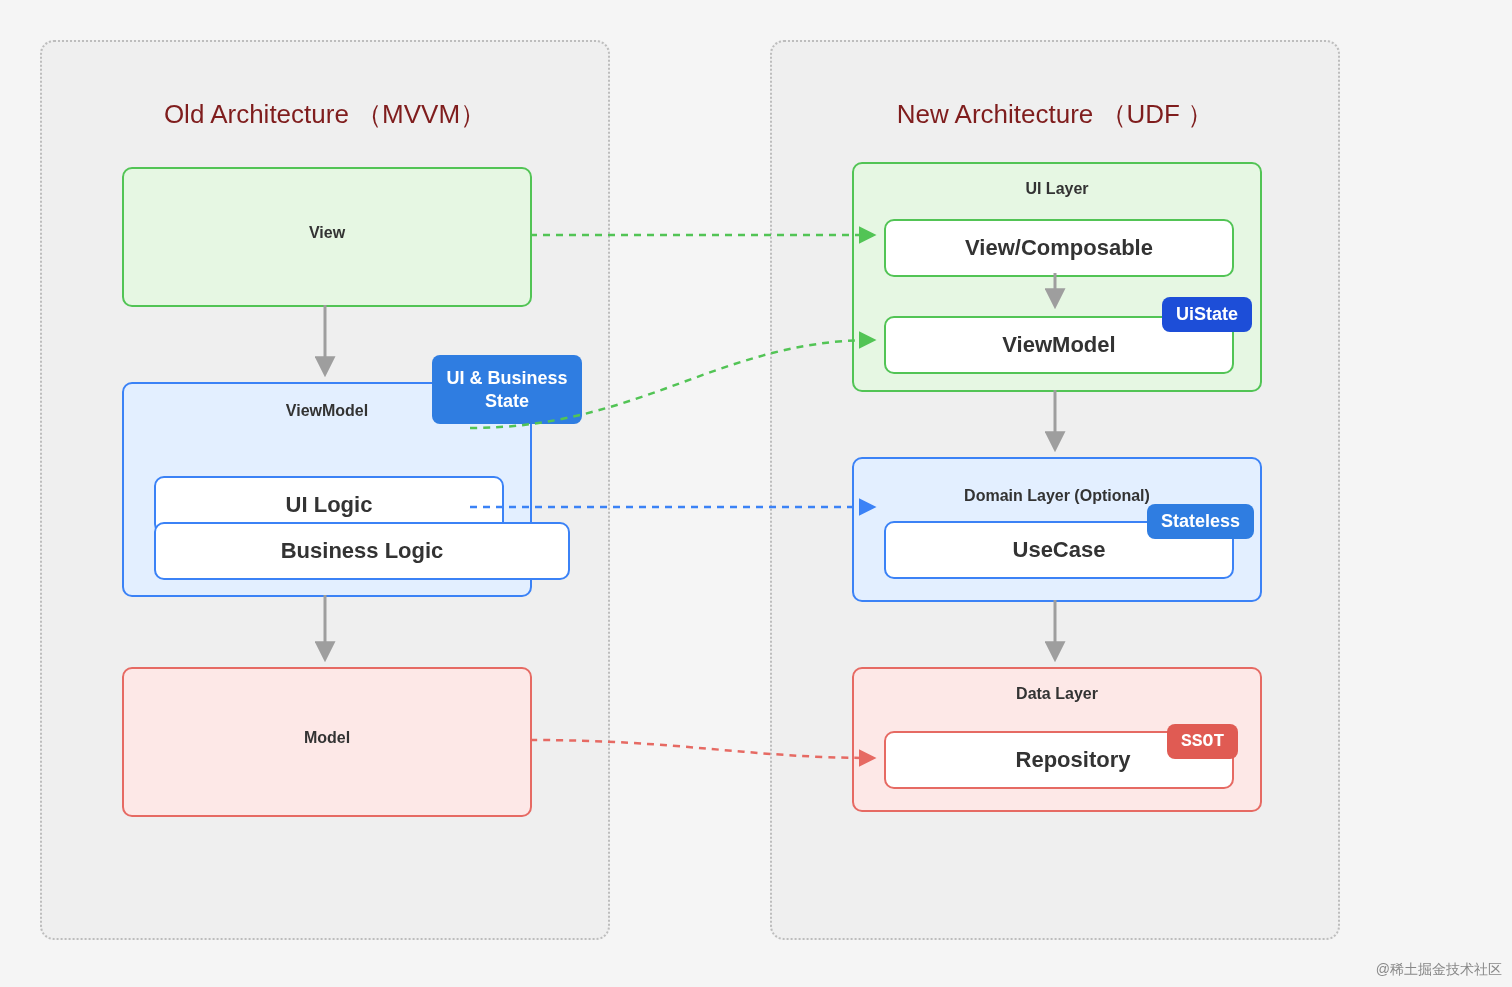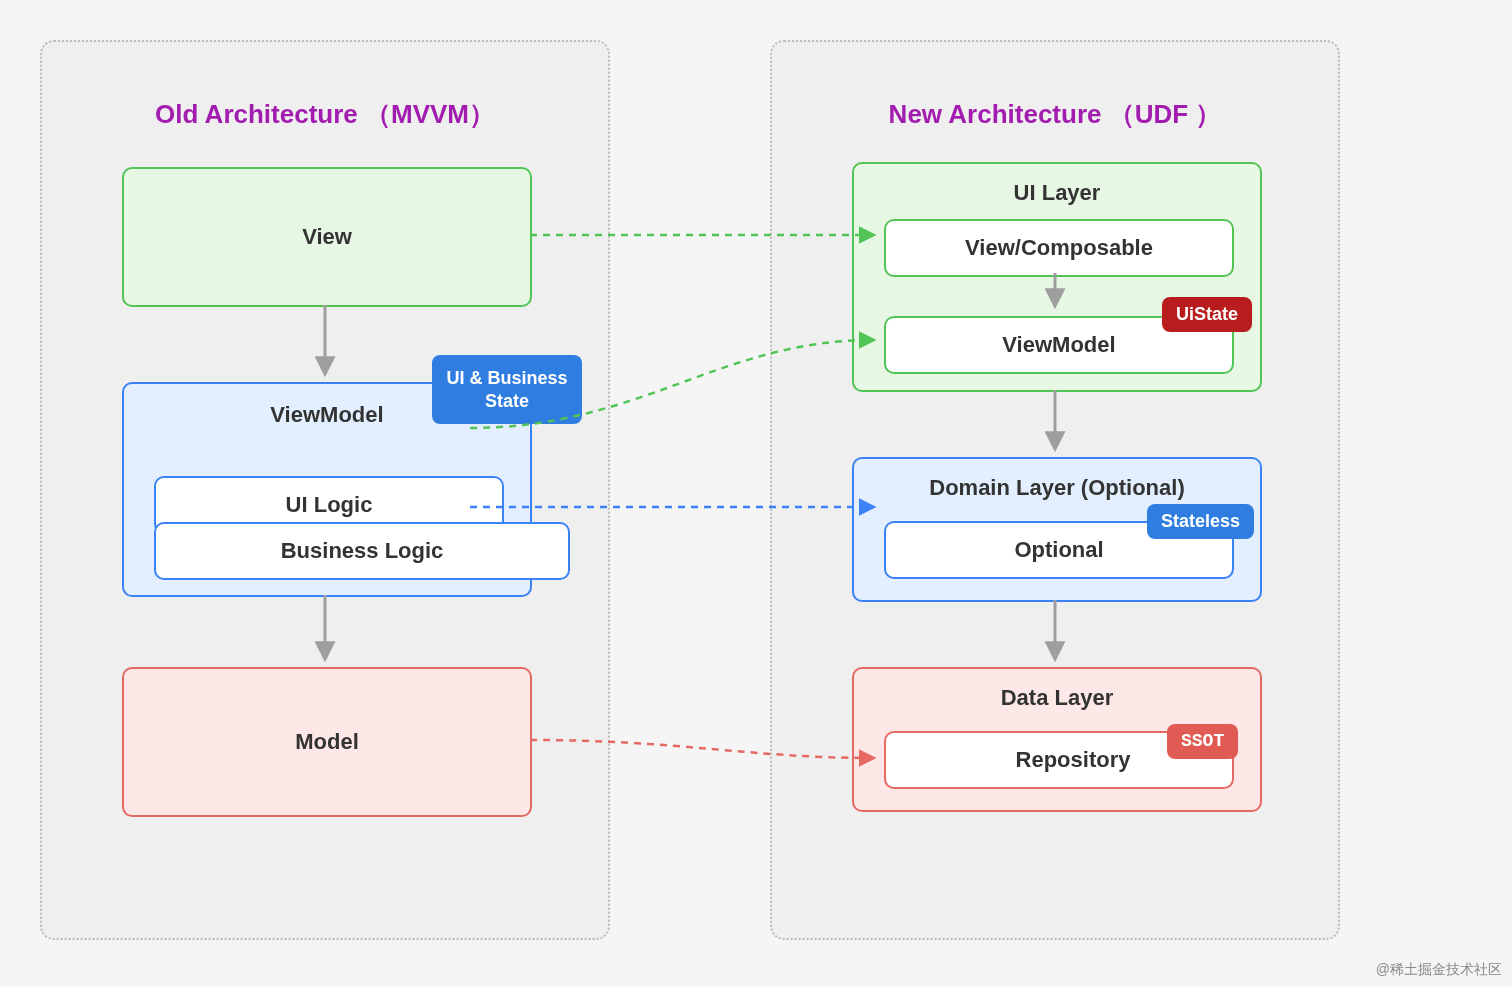--- a/index.html
+++ b/index.html
@@ -16,34 +16,34 @@
     position: absolute;
     border: 2px dotted #bdbdbd;
     border-radius: 14px;
     background: #efefef;
   }
   .panel-title {
     position: absolute;
     width: 100%;
     text-align: center;
     font-size: 26px;
-    font-weight: 700;
-    color: #a21caf;
+    font-weight: 400;
+    color: #7f1d1d;
   }
   .box {
     position: absolute;
     border-radius: 10px;
     border-width: 2px;
     border-style: solid;
   }
   .box-title {
     position: absolute;
     width: 100%;
     text-align: center;
-    font-size: 22px;
+    font-size: 16px;
     font-weight: 700;
     color: #333;
   }
   .inner-box {
     position: absolute;
     border-radius: 10px;
     border-width: 2px;
     border-style: solid;
     display: flex;
     align-items: center;
@@ -62,21 +62,21 @@
     position: absolute;
     padding: 6px 14px;
     border-radius: 8px;
     color: #fff;
     font-size: 18px;
     font-weight: 600;
     text-align: center;
     line-height: 1.25;
   }
   .badge-blue  { background: #2f7de1; }
-  .badge-green { background: #b91c1c; }
+  .badge-green { background: #1d4ed8; }
   .badge-red   { background: #e05b53; }
   svg.connectors {
     position: absolute;
     left: 0; top: 0;
     width: 1512px; height: 987px;
     pointer-events: none;
   }
   .watermark {
     position: absolute;
     right: 10px;
@@ -112,22 +112,22 @@
   <div class="panel-title" style="top:55px;">New Architecture  （UDF ）</div>
 
   <div class="box green-outer" style="left:80px; top:120px; width:410px; height:230px;">
     <div class="box-title" style="top:16px;">UI Layer</div>
     <div class="inner-box green-inner" style="left:30px; top:55px; width:350px; height:58px;">View/Composable</div>
     <div class="inner-box green-inner" style="left:30px; top:152px; width:350px; height:58px;">ViewModel</div>
   </div>
   <div class="badge badge-green" style="left:390px; top:255px;"><span>UiState</span></div>
 
   <div class="box blue-outer" style="left:80px; top:415px; width:410px; height:145px;">
-    <div class="box-title" style="top:16px;">Domain Layer (Optional)</div>
-    <div class="inner-box blue-inner" style="left:30px; top:62px; width:350px; height:58px;">Optional</div>
+    <div class="box-title" style="top:28px;">Domain Layer (Optional)</div>
+    <div class="inner-box blue-inner" style="left:30px; top:62px; width:350px; height:58px;">UseCase</div>
   </div>
   <div class="badge badge-blue" style="left:375px; top:462px;"><span>Stateless</span></div>
 
   <div class="box red-outer" style="left:80px; top:625px; width:410px; height:145px;">
     <div class="box-title" style="top:16px;">Data Layer</div>
     <div class="inner-box red-inner" style="left:30px; top:62px; width:350px; height:58px;">Repository</div>
   </div>
   <div class="badge badge-red" style="left:395px; top:682px;font-family:Liberation Mono, monospace;"><span>SSOT</span></div>
 </div>
 

